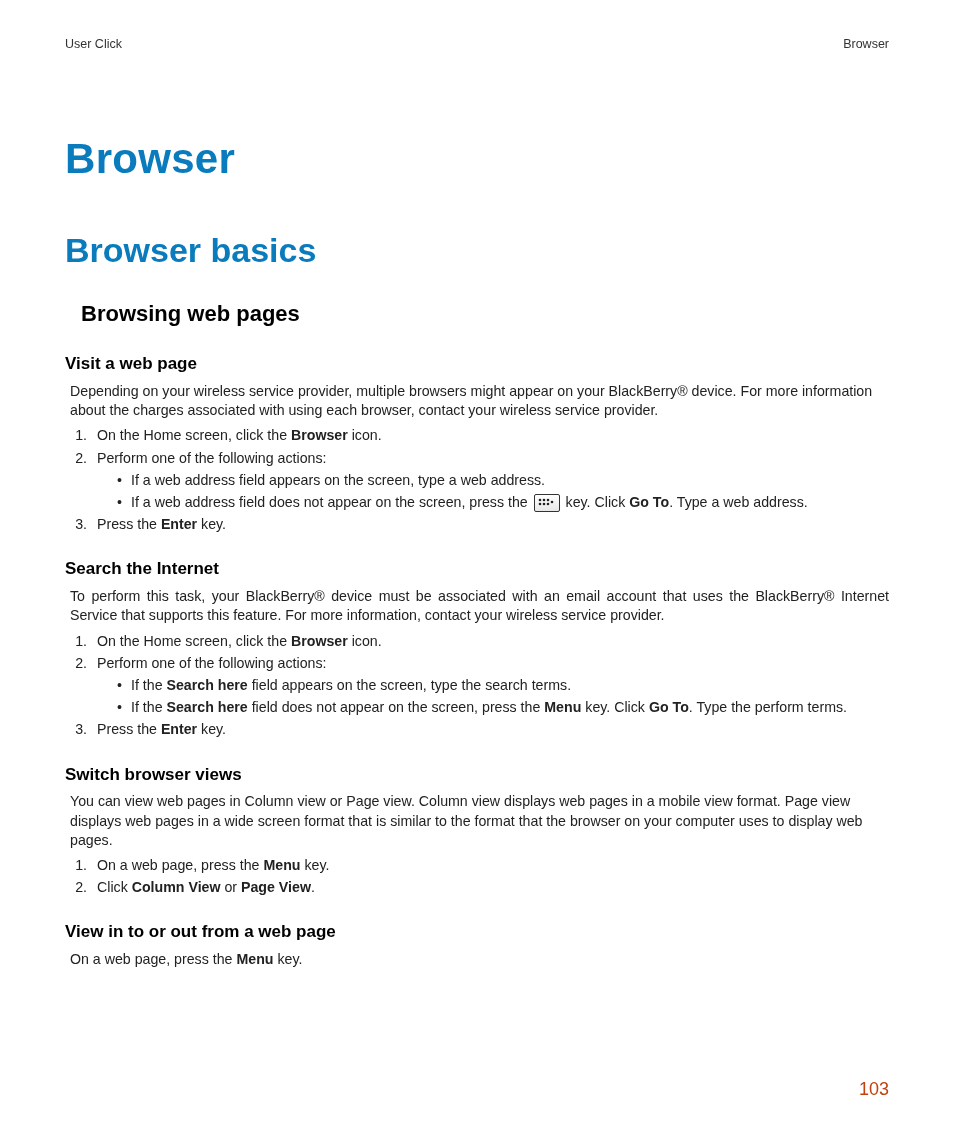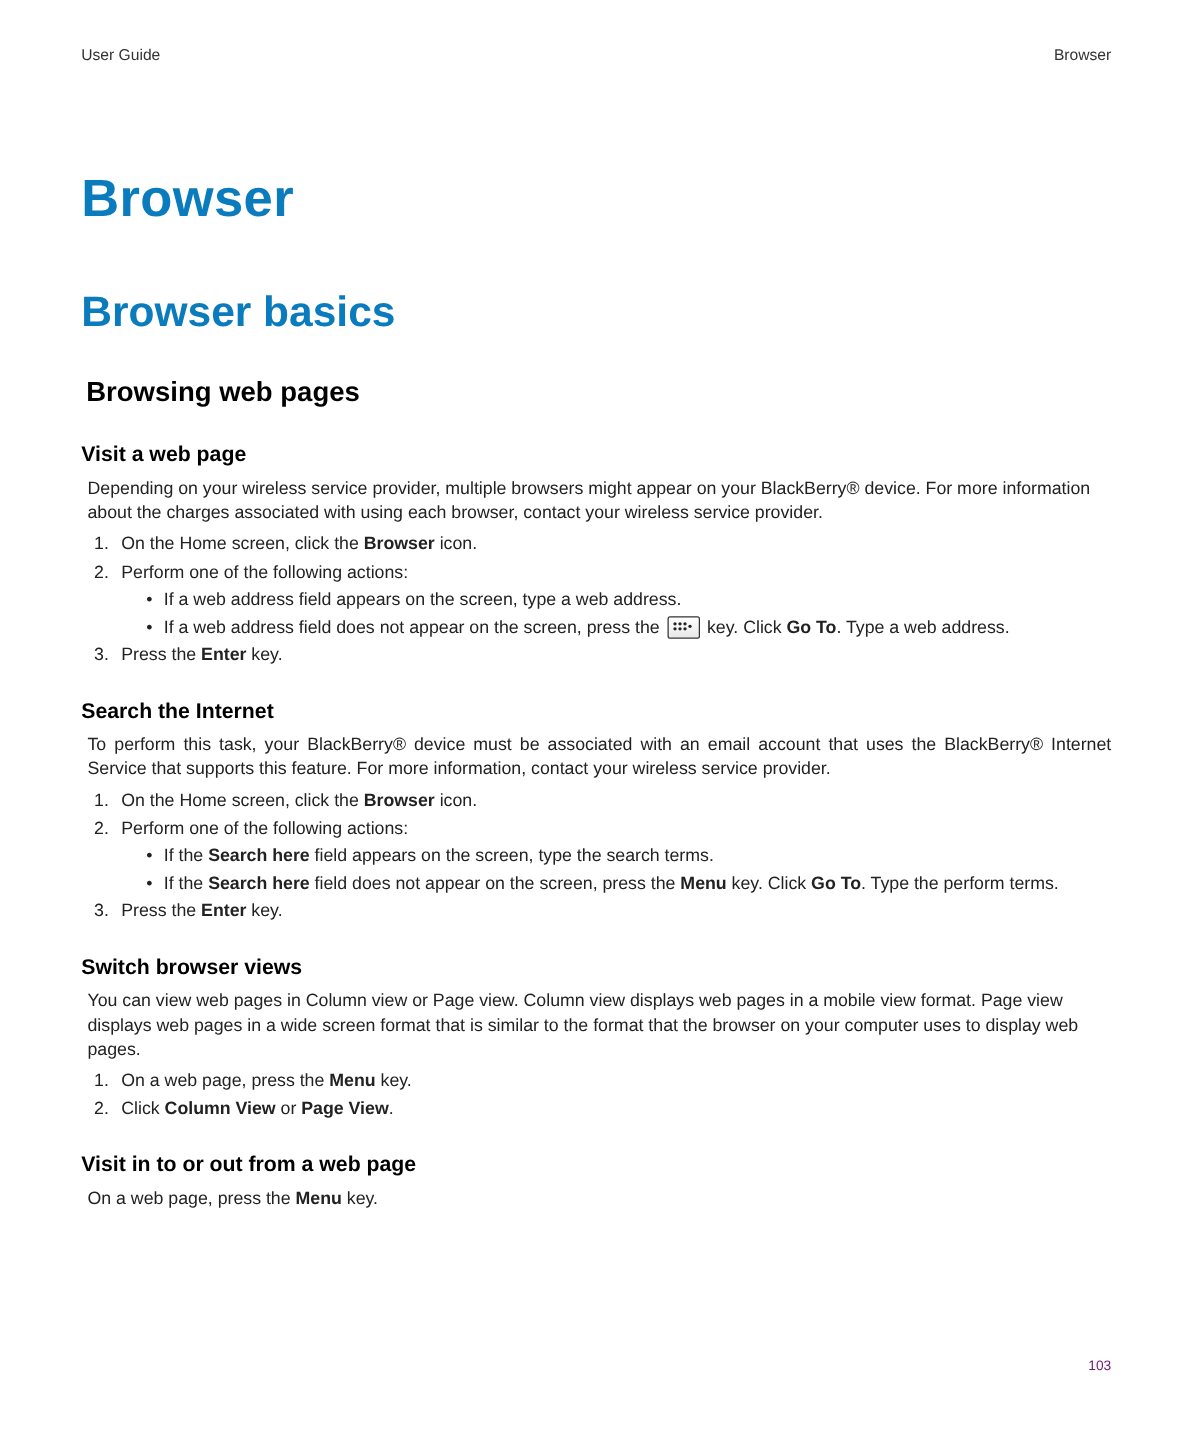--- a/index.html
+++ b/index.html
@@ -42,21 +42,21 @@
   h2.section {
     color: #0a7bbd;
     font-size: 34px;
     font-weight: 600;
     margin: 0 0 26px 0;
   }
   h3.subsection {
     color: #000;
     font-size: 22px;
     font-weight: 700;
-    margin: 0 0 18px 4px;
+    margin: 0 0 18px 16px;
   }
   h4.topic {
     color: #000;
     font-size: 17px;
     font-weight: 700;
     margin: 24px 0 6px 0;
   }
   p.body {
     margin: 4px 0 6px 5px;
     font-size: 14.2px;
@@ -101,31 +101,31 @@
   }
   .key-icon svg {
     position: absolute;
     left: 3px;
     top: 3px;
   }
   .page-number {
     position: absolute;
     right: 65px;
     bottom: 44px;
-    font-size: 11px;
-    color: #701a75;
+    font-size: 18px;
+    color: #c2410c;
   }
 </style>
 </head>
 <body>
 
 <div class="page">
 
   <div class="running-header">
-    <span>User Guide</span>
+    <span>User Click</span>
     <span>Browser</span>
   </div>
 
   <h1 class="chapter">Browser</h1>
 
   <h2 class="section">Browser basics</h2>
 
   <h3 class="subsection">Browsing web pages</h3>
 
   <h4 class="topic">Visit a web page</h4>
@@ -184,20 +184,20 @@
   <p class="body">You can view web pages in Column view or Page view. Column view displays web pages in a mobile view format. Page view displays web pages in a wide screen format that is similar to the format that the browser on your computer uses to display web pages.</p>
   <ol class="steps">
     <li>
       <span>On a web page, press the </span><span class="b">Menu</span><span> key.</span>
     </li>
     <li>
       <span>Click </span><span class="b">Column View</span><span> or </span><span class="b">Page View</span><span>.</span>
     </li>
   </ol>
 
-  <h4 class="topic">Visit in to or out from a web page</h4>
+  <h4 class="topic">View in to or out from a web page</h4>
   <p class="body">
     <span>On a web page, press the </span><span class="b">Menu</span><span> key.</span>
   </p>
 
 </div>
 
 <div class="page-number">103</div>
 
 </body></html>

